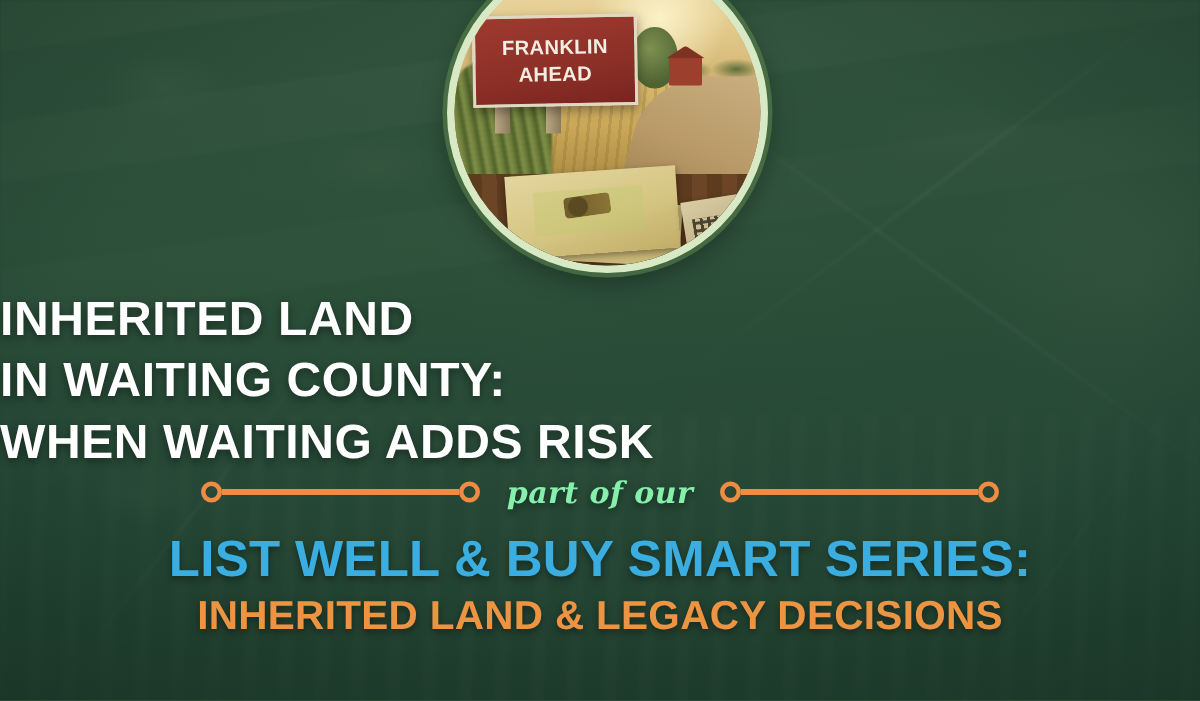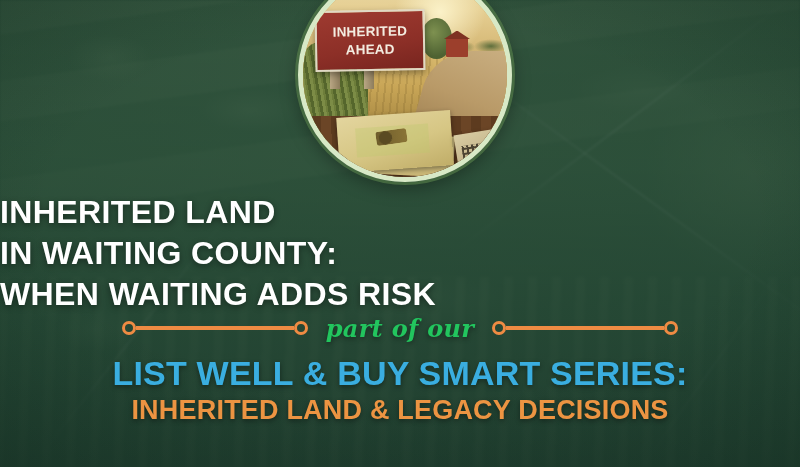--- a/index.html
+++ b/index.html
@@ -151,22 +151,22 @@
   .divider{
     position:absolute;left:0;right:0;top:313px;height:30px;
     display:flex;align-items:center;justify-content:center;gap:0;
   }
   .dv-seg{display:flex;align-items:center;}
   .dv-dot{width:14px;height:14px;border-radius:50%;border:3px solid #ef8b43;box-sizing:border-box;background:transparent;}
   .dv-line{height:4px;background:#ef8b43;}
   .dv-line.left{width:158px;}
   .dv-line.right{width:158px;}
   .script{
-    color:#22c55e;font-family:"DejaVu Serif", serif;font-style:italic;font-weight:bold;
-    font-size:24px;padding:0 18px;letter-spacing:.3px;
+    color:#86efac;font-family:"DejaVu Serif", serif;font-style:italic;font-weight:bold;
+    font-size:20px;padding:0 18px;letter-spacing:.3px;
     text-shadow:0 2px 5px rgba(0,0,0,.4);
     text-align:right;
   }
   .dv-left{margin-left:0;}
 
   
   .series{
     position:absolute;left:0;right:0;top:357px;text-align:center;white-space:nowrap;
   }
   .series-1{
@@ -200,21 +200,21 @@
       <div class="b-treeline"></div>
       <div class="b-field"></div>
       <div class="b-field-rows"></div>
       <div class="b-path"></div>
       <div class="b-tree"></div>
       <div class="b-barn"></div>
       <div class="b-grass"></div>
       <div class="b-post p1"></div>
       <div class="b-post p2"></div>
       <div class="b-sign">
-        <span class="b-sign-l1">INHERITED</span>
+        <span class="b-sign-l1">FRANKLIN</span>
         <span class="b-sign-l2">AHEAD</span>
       </div>
       <div class="b-desk"></div>
       <div class="b-map2"></div>
       <div class="b-map"></div>
       <div class="b-plot"></div>
       <div class="b-keys"></div>
       <div class="b-calc"></div>
     </div>
   </div>

